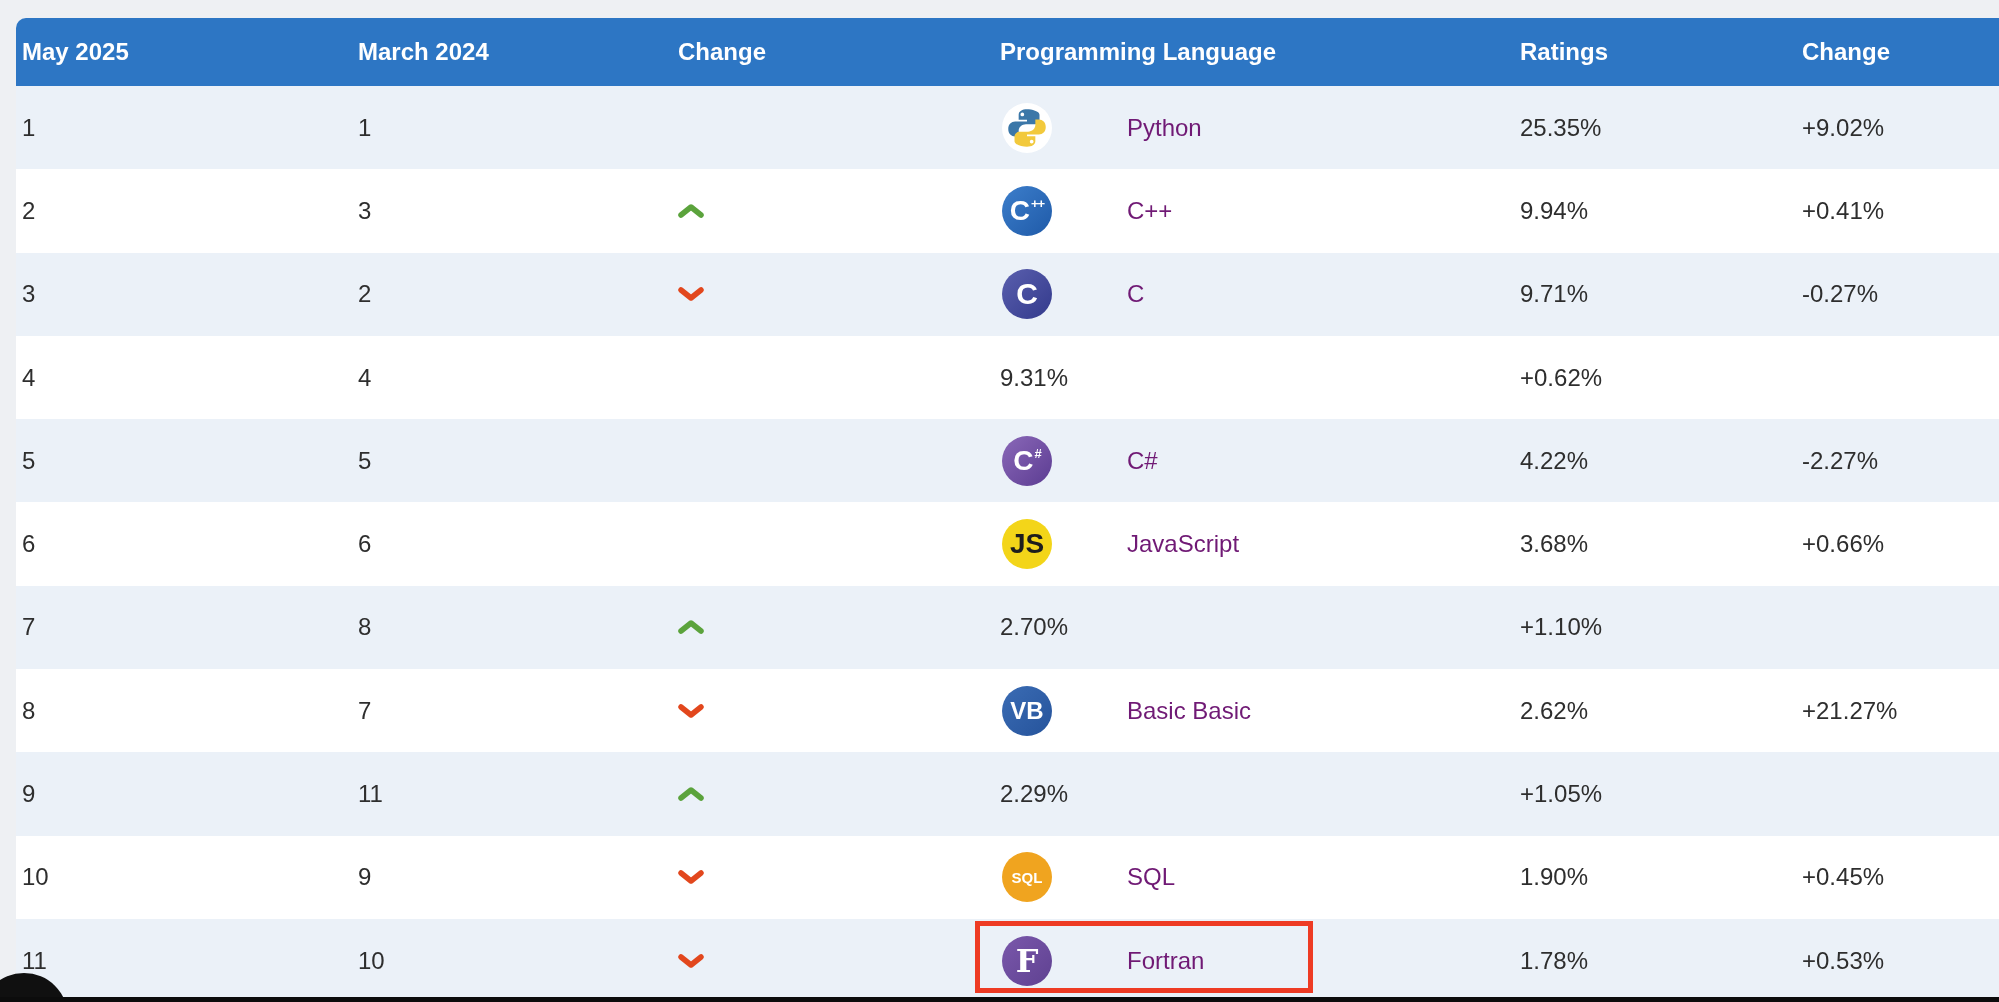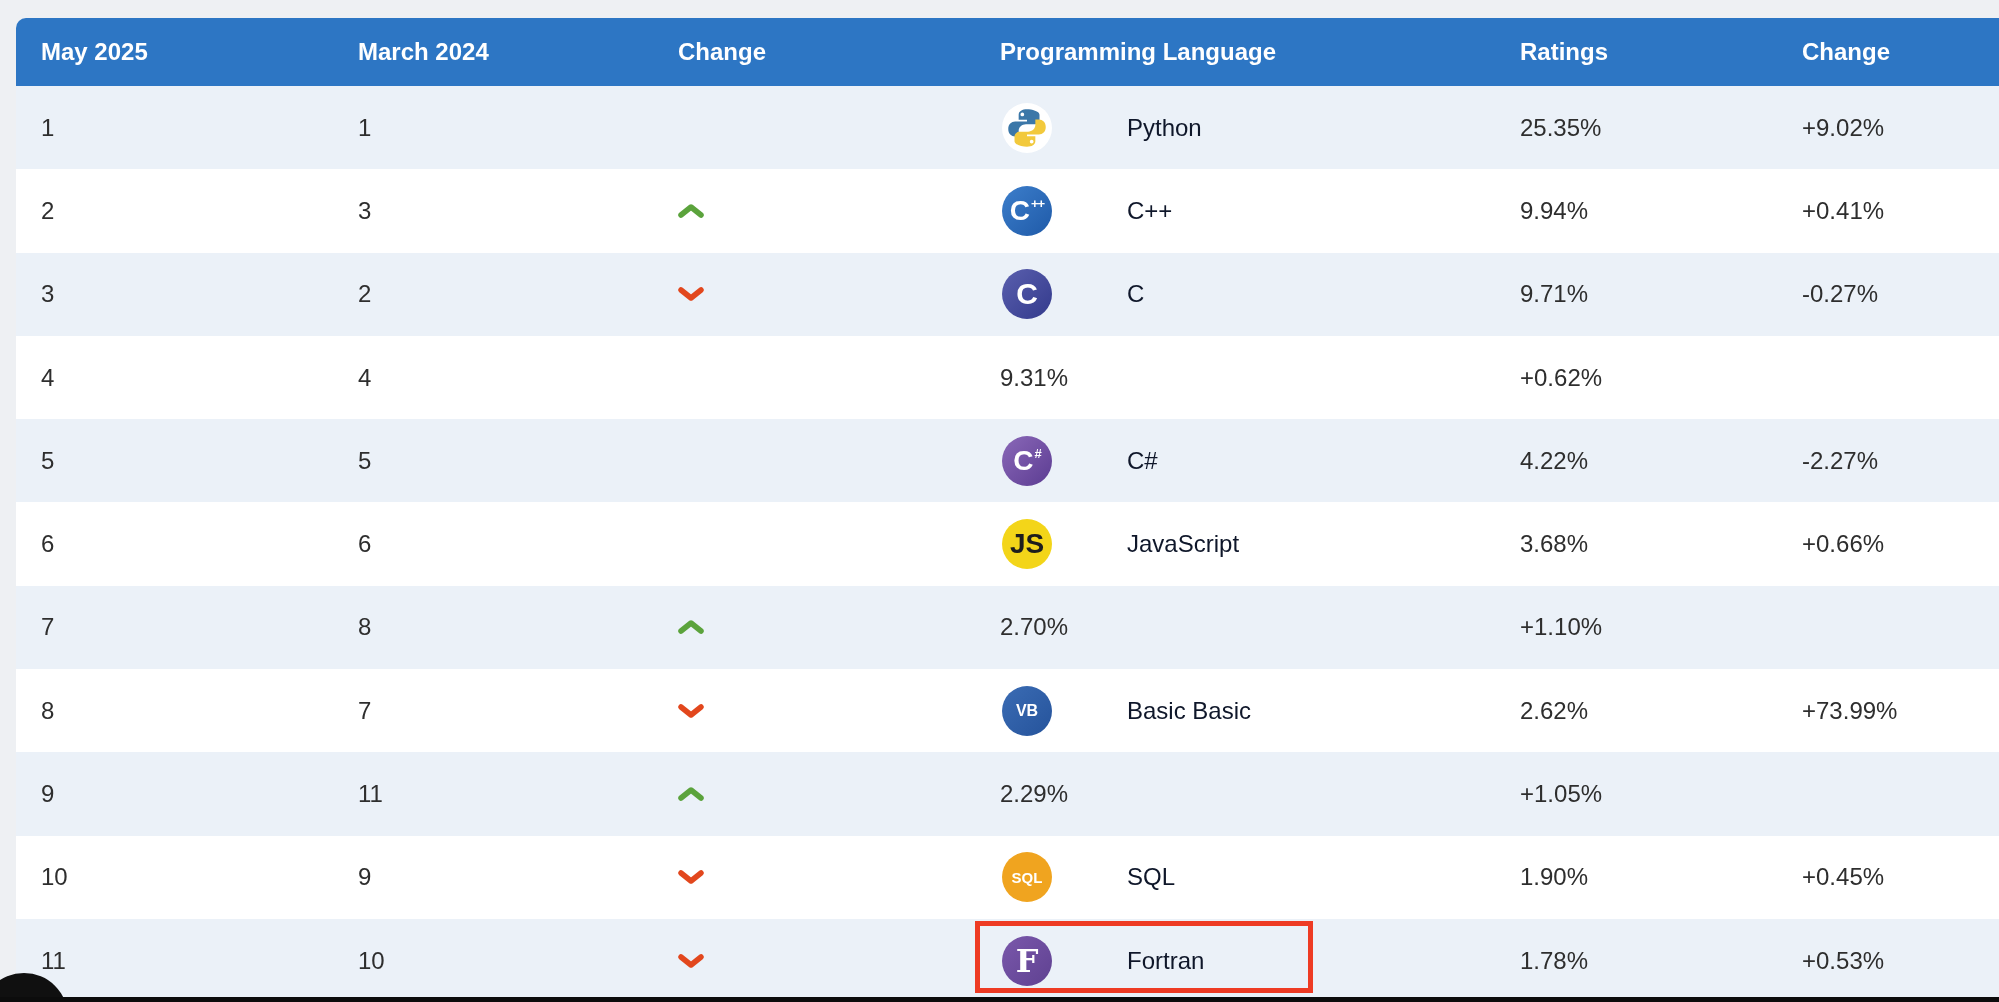--- a/index.html
+++ b/index.html
@@ -23,34 +23,34 @@
   }
   .tr{
     display:grid;
     grid-template-columns:342px 318px 324px 520px 282px 1fr;
     align-items:center;
     height:83.3px;
     font-size:24px;
   }
   .tr:nth-child(odd){background:var(--row-alt,#ebf1f8);}
   .tr:nth-child(even){background:#ffffff;}
-  .c1{padding-left:25px;}
+  .c1{padding-left:6px;}
   .c3{padding-left:2px;}
   .chevron{width:26px;height:16px;display:block;}
   .lang{position:relative;display:flex;align-items:center;height:100%;}
   .icon-wrap{margin-left:2px;width:50px;height:50px;flex:0 0 50px;display:flex;align-items:center;justify-content:center;}
   .circle{
     width:50px;height:50px;border-radius:50%;
     display:flex;align-items:center;justify-content:center;
     color:#fff;font-weight:bold;line-height:1;
   }
   .circle .lbl{display:inline-block;}
   .circle .sup{font-size:13px;font-weight:800;vertical-align:top;position:relative;top:-7px;margin-left:1px;letter-spacing:-1px;}
   .serif-lbl{font-family:"DejaVu Serif","Liberation Serif",serif;}
-  .lang-name{margin-left:75px;color:#0f172a;text-align:right;}
+  .lang-name{margin-left:75px;color:#701a75;text-align:right;}
   .highlight-box{
     position:absolute;left:-25px;top:2px;width:338px;height:72px;
     border:5px solid var(--highlight,#ee3b24);
     box-sizing:border-box;
     pointer-events:none;
   }
   .go-mark{display:flex;align-items:center;gap:3px;}
   .go-dashes{display:flex;flex-direction:column;gap:3px;}
   .go-dashes i{display:block;height:2.5px;background:#9fb6bd;border-radius:2px;}
   .go-dashes i:nth-child(1){width:9px;}
@@ -209,28 +209,28 @@
     <div class="td c1">8</div>
     <div class="td c2">7</div>
     <div class="td c3">
       <svg class="chevron" viewBox="0 0 26 16" style="transform: rotate(180deg);">
         <path d="M3 12 L13 4 L23 12" fill="none" stroke-width="5.5" stroke-linecap="round" stroke-linejoin="round" stroke="#e2471d"></path>
       </svg>
     </div>
     <div class="td c4 lang">
       <span class="icon-wrap">
             <span class="circle" style="background: linear-gradient(135deg, rgb(59, 108, 180), rgb(37, 83, 155)); color: rgb(255, 255, 255);">
-              <span class="lbl" style="font-size: 16px;">VB</span>
+              <span class="lbl" style="font-size: 24px;">VB</span>
             </span>
           </span>
       <span class="lang-name">Basic Basic</span>
 
     </div>
     <div class="td c5">2.62%</div>
-    <div class="td c6">+73.99%</div>
+    <div class="td c6">+21.27%</div>
   </div>
 
   <div class="tr">
     <div class="td c1">9</div>
     <div class="td c2">11</div>
     <div class="td c3">
       <svg class="chevron" viewBox="0 0 26 16">
         <path d="M3 12 L13 4 L23 12" fill="none" stroke-width="5.5" stroke-linecap="round" stroke-linejoin="round" stroke="#5ba33c"></path>
       </svg>
     </div>

